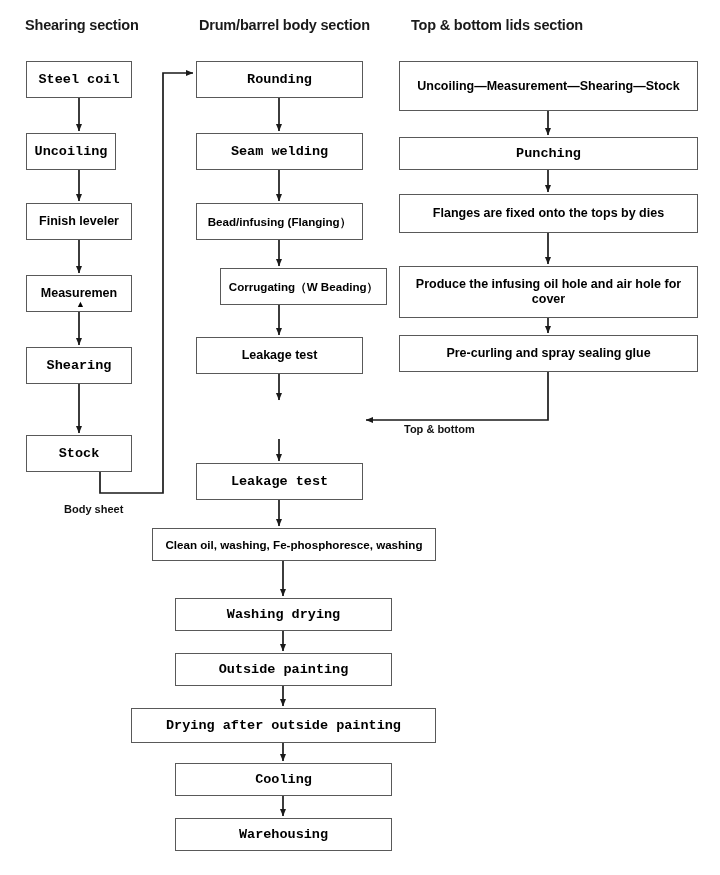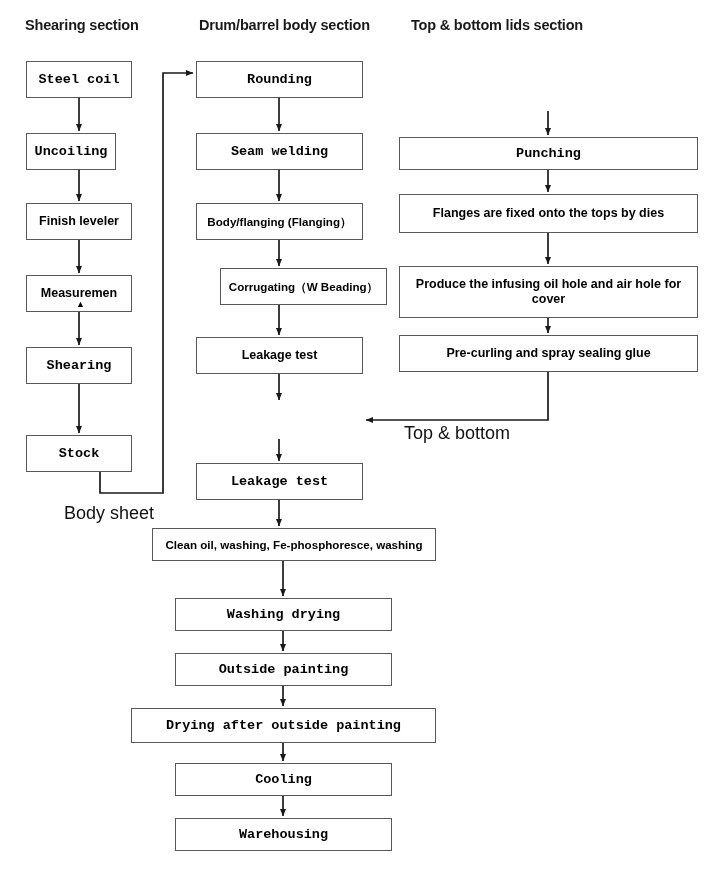--- a/index.html
+++ b/index.html
@@ -38,22 +38,22 @@
     color: #000000;
     font-weight: bold;
     line-height: 1.18;
     padding: 1px 4px;
   }
   .node.sz-lg   { font-size: 13.5px; font-family: Liberation Mono, monospace; }
   .node.sz-md   { font-size: 12.5px; }
   .node.sz-sm   { font-size: 11.6px; }
   .edge-label {
     position: absolute;
-    font-weight: normal;
-    font-size: 18px;
+    font-weight: bold;
+    font-size: 11px;
     color: #111111;
     white-space: nowrap;
     line-height: 1;
     text-align: center;
   }
   #wires {
     position: absolute;
     left: 0;
     top: 0;
     width: 720px;
@@ -118,25 +118,26 @@
   <div class="node sz-lg" style="left:26px; top:61px;  width:106px; height:37px;">Steel coil</div>
   <div class="node sz-lg" style="left:26px; top:133px; width:90px; height:37px;">Uncoiling</div>
   <div class="node sz-md" style="left:26px; top:203px; width:106px; height:37px;">Finish leveler</div>
   <div class="node sz-md" style="left:26px; top:275px; width:106px; height:37px;">Measuremen</div>
   <div class="caret" style="left:76px; top:300px;">▲</div>
   <div class="node sz-lg" style="left:26px; top:347px; width:106px; height:37px;">Shearing</div>
   <div class="node sz-lg" style="left:26px; top:435px; width:106px; height:37px;">Stock</div>
 
   <div class="node sz-lg" style="left:196px; top:61px;  width:167px; height:37px;">Rounding</div>
   <div class="node sz-lg" style="left:196px; top:133px; width:167px; height:37px;">Seam welding</div>
-  <div class="node sz-sm" style="left:196px; top:203px; width:167px; height:37px;">Body/flanging (Flanging）</div>
+  <div class="node sz-sm" style="left:196px; top:203px; width:167px; height:37px;">Bead/infusing (Flanging）</div>
   <div class="node sz-sm" style="left:196px; top:268px; width:167px; height:37px;margin-left:24px;">Corrugating（W Beading）</div>
   <div class="node sz-md" style="left:196px; top:337px; width:167px; height:37px;">Leakage test</div>
   <div class="node sz-lg" style="left:196px; top:463px; width:167px; height:37px;">Leakage test</div>
 
+  <div class="node sz-md" style="left:399px; top:61px;  width:299px; height:50px;">Uncoiling—Measurement—Shearing—Stock</div>
   <div class="node sz-lg" style="left:399px; top:137px; width:299px; height:33px;">Punching</div>
   <div class="node sz-md" style="left:399px; top:194px; width:299px; height:39px;">Flanges are fixed onto the tops by dies</div>
   <div class="node sz-md" style="left:399px; top:266px; width:299px; height:52px;">Produce the infusing oil hole and air hole for cover</div>
   <div class="node sz-md" style="left:399px; top:335px; width:299px; height:37px;">Pre-curling and spray sealing glue</div>
 
   <div class="node sz-sm" style="left:152px; top:528px; width:284px; height:33px;">Clean oil, washing, Fe-phosphoresce, washing</div>
   <div class="node sz-lg" style="left:175px; top:598px; width:217px; height:33px;">Washing drying</div>
   <div class="node sz-lg" style="left:175px; top:653px; width:217px; height:33px;">Outside painting</div>
   <div class="node sz-lg" style="left:131px; top:708px; width:305px; height:35px;">Drying after outside painting</div>
   <div class="node sz-lg" style="left:175px; top:763px; width:217px; height:33px;">Cooling</div>

